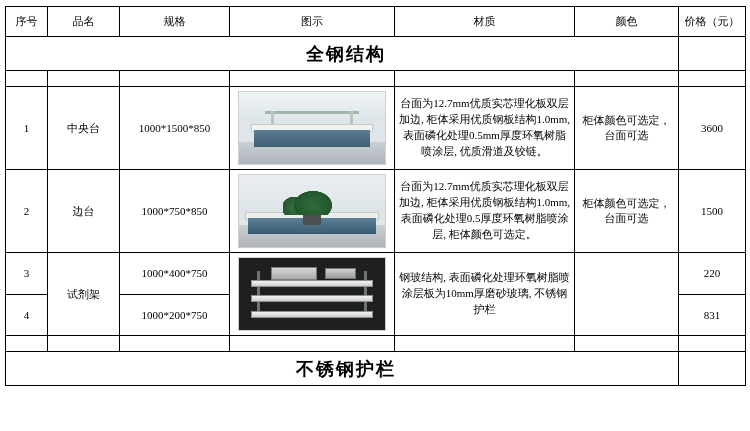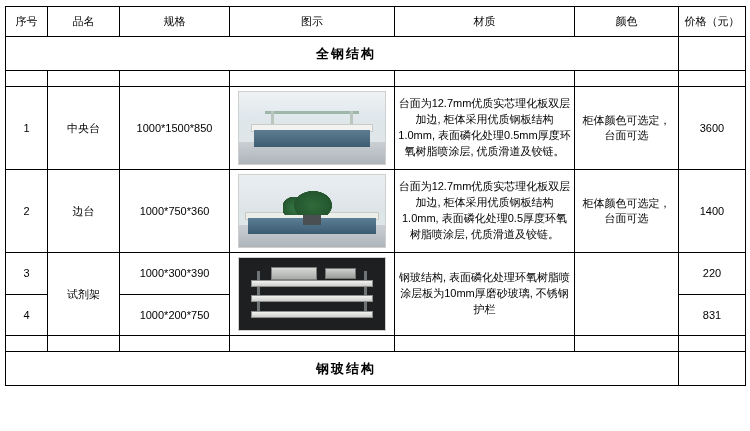--- a/index.html
+++ b/index.html
@@ -12,20 +12,21 @@
     height: 431px;
     font-family: "Liberation Sans", sans-serif;
     color: #000000;
     overflow: hidden;
   }
   .sheet {
     width: 750px;
     height: 431px;
     box-sizing: border-box;
     padding: 6px 5px 0 5px;
+    font-family: Liberation Serif, serif;
   }
   table.price-table {
     width: 740px;
     border-collapse: collapse;
     table-layout: fixed;
   }
   table.price-table td, table.price-table th {
     border: 1px solid #000000;
     text-align: center;
     vertical-align: middle;
@@ -36,21 +37,21 @@
   }
   thead td {
     height: 30px;
     font-size: 13px;
     font-weight: bold;
   }
   .section-title td {
     height: 34px;
   }
   .section-title .title-text {
-    font-size: 13px;
+    font-size: 18px;
     font-weight: bold;
     letter-spacing: 2px;
     margin-left: 8px;
   }
   .spacer-row td {
     height: 16px;
   }
   .desc-cell {
     font-size: 10.5px;
     line-height: 1.45;
@@ -284,41 +285,41 @@
           </div>
         </td>
         <td class="desc-cell">台面为12.7mm优质实芯理化板双层加边, 柜体采用优质钢板结构1.0mm, 表面磷化处理0.5mm厚度环氧树脂喷涂层, 优质滑道及铰链。</td>
         <td class="color-cell">柜体颜色可选定，台面可选</td>
         <td class="price-cell">3600</td>
       </tr>
 
       <tr>
         <td class="idx-cell">2</td>
         <td class="name-cell">边台</td>
-        <td class="spec-cell">1000*750*360</td>
+        <td class="spec-cell">1000*750*850</td>
         <td>
           <div class="photo photo-side">
             <div class="wall"></div>
             <div class="floor"></div>
             <div class="counter"></div>
             <div class="cab"></div>
             <div class="leaf2"></div>
             <div class="leaf"></div>
             <div class="plant-pot"></div>
           </div>
         </td>
-        <td class="desc-cell">台面为12.7mm优质实芯理化板双层加边, 柜体采用优质钢板结构1.0mm, 表面磷化处理0.5厚度环氧树脂喷涂层, 优质滑道及铰链。</td>
+        <td class="desc-cell">台面为12.7mm优质实芯理化板双层加边, 柜体采用优质钢板结构1.0mm, 表面磷化处理0.5厚度环氧树脂喷涂层, 柜体颜色可选定。</td>
         <td class="color-cell">柜体颜色可选定，台面可选</td>
-        <td class="price-cell">1400</td>
+        <td class="price-cell">1500</td>
       </tr>
 
       <tr>
         <td class="idx-cell">3</td>
         <td class="name-cell" rowspan="2">试剂架</td>
-        <td class="spec-cell">1000*300*390</td>
+        <td class="spec-cell">1000*400*750</td>
         <td rowspan="2">
           <div class="photo photo-rack">
             <div class="box"></div>
             <div class="box2"></div>
             <div class="upright-l"></div>
             <div class="upright-r"></div>
             <div class="shelf s1"></div>
             <div class="shelf s2"></div>
             <div class="shelf s3"></div>
           </div>
@@ -339,20 +340,20 @@
         <td></td>
         <td></td>
         <td></td>
         <td></td>
         <td></td>
         <td></td>
       </tr>
 
       <tr class="section-title">
         <td colspan="6">
-          <span class="title-text">钢玻结构</span>
+          <span class="title-text">不锈钢护栏</span>
         </td>
         <td></td>
       </tr>
 
     </tbody>
   </table>
 </div>
 
 </body></html>

